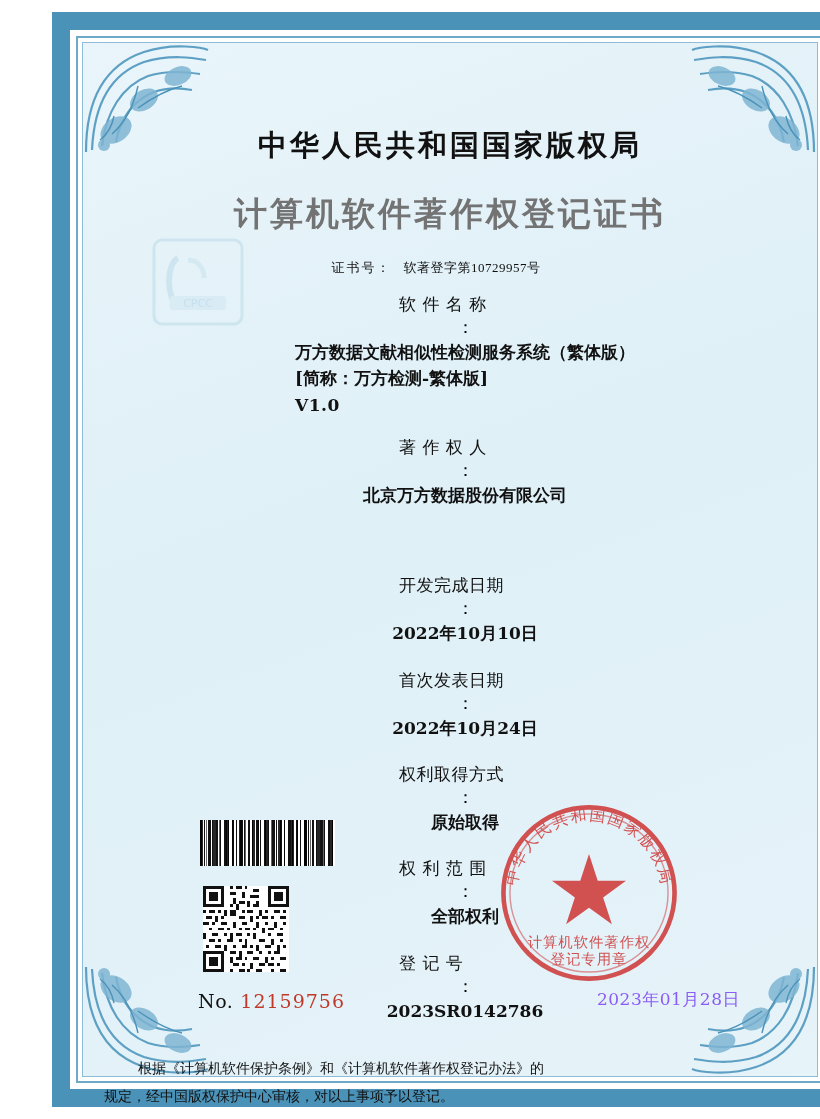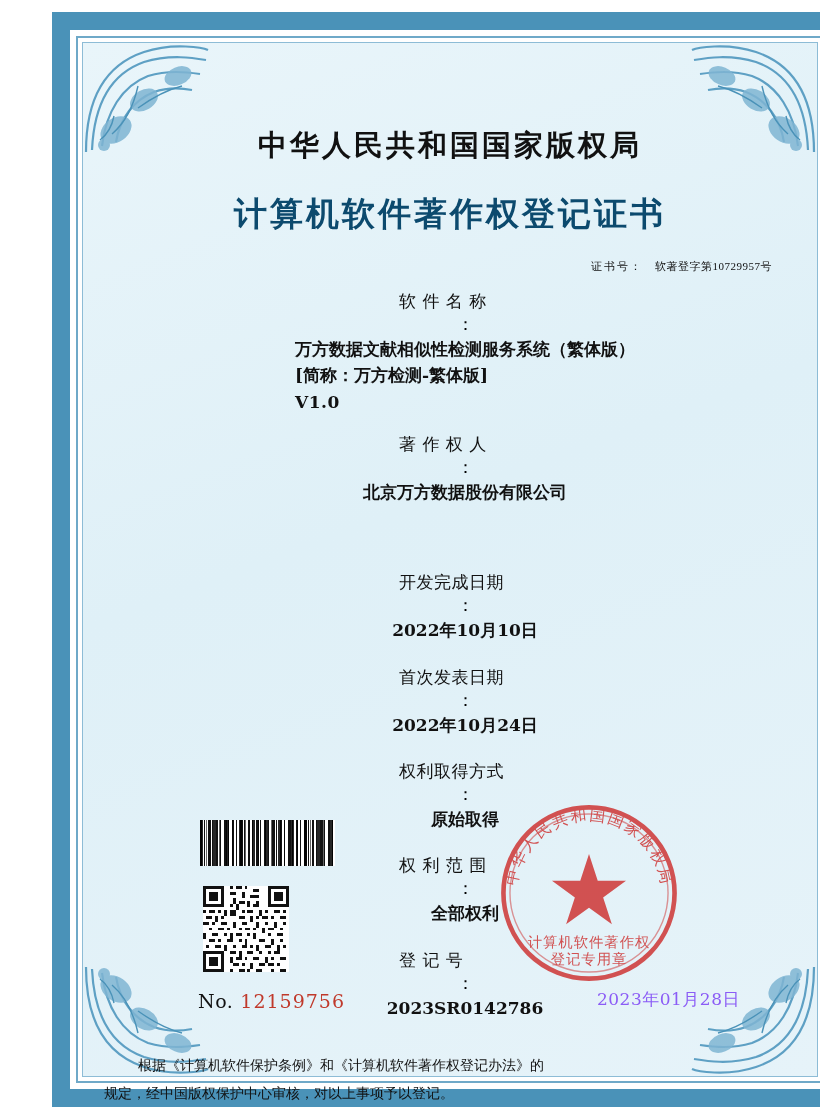--- a/index.html
+++ b/index.html
@@ -115,28 +115,28 @@
     font-weight: bold;
     color: #111;
     margin-top: 66px;
     font-family: "DejaVu Serif", serif;
   }
   .title-sub {
     text-align: center;
     font-size: 33px;
     letter-spacing: 3px;
     font-weight: bold;
-    color: #0c4a6e;
+    color: #737373;
     margin-top: 26px;
     font-family: "DejaVu Serif", serif;
   }
 
   .cert-no {
-    text-align: right;
-    font-size: 11px;
+    text-align: center;
+    font-size: 13px;
     color: #111;
     margin-top: 22px;
     padding-right: 28px;
     letter-spacing: 0.5px;
   }
   .cert-no .label { letter-spacing: 2px; }
   .cert-no .value { margin-left: 12px; }
 
   
   .watermark {
@@ -364,20 +364,29 @@
 
   <div class="content">
 
     <div class="title-main">中华人民共和国国家版权局</div>
     <div class="title-sub">计算机软件著作权登记证书</div>
 
     <div class="cert-no">
       <span class="label">证书号：</span><span class="value">软著登字第10729957号</span>
     </div>
 
+    <div class="watermark">
+      <svg viewBox="0 0 92 88" xmlns="http://www.w3.org/2000/svg">
+        <rect x="2" y="2" width="88" height="84" rx="8" fill="none" stroke="#b9d9e8" stroke-width="3"></rect>
+        <path d="M26 20 C14 26 14 60 26 68" fill="none" stroke="#b9d9e8" stroke-width="6"></path>
+        <path d="M36 22 C46 22 52 30 52 40" fill="none" stroke="#c7e1ec" stroke-width="5"></path>
+        <rect x="18" y="58" width="56" height="14" rx="3" fill="#cfe6f1"></rect>
+        <text x="46" y="69" font-size="11" text-anchor="middle" fill="#a9cfe2" font-family="DejaVu Sans, sans-serif">CPCC</text>
+      </svg>
+    </div>
 
     <div class="fields">
 
       <div class="field-row">
         <div class="field-label sp1">软 件 名 称</div>
         <div class="field-colon">：</div>
         <div class="field-value">
           <div>万方数据文献相似性检测服务系统（繁体版）</div>
           <div>[简称：万方检测-繁体版]</div>
           <div class="mono">V1.0</div>

